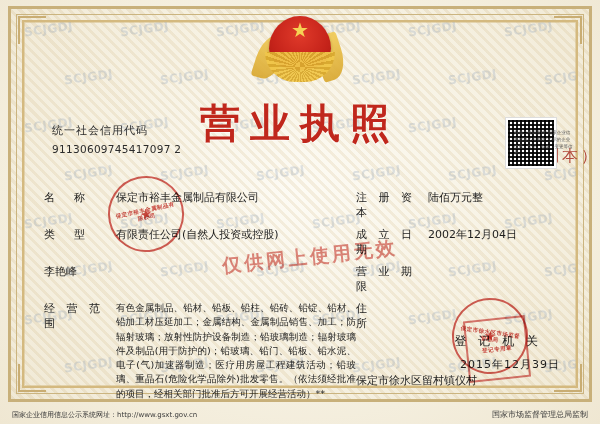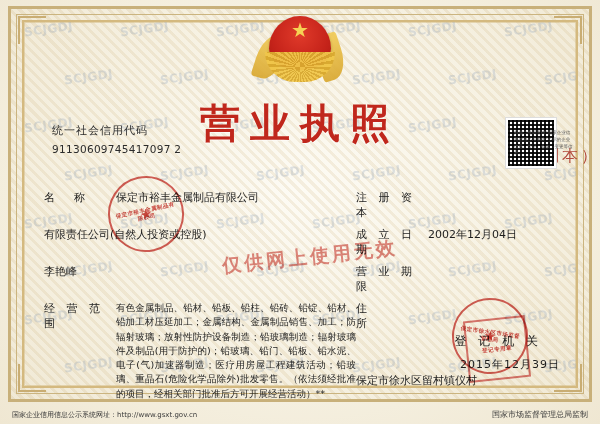--- a/index.html
+++ b/index.html
@@ -255,25 +255,27 @@
 
   <div class="fields">
 
     <div class="row">
       <div class="colL">
         <div class="lbl">名　称</div>
         <div class="val">保定市裕丰金属制品有限公司</div>
       </div>
       <div class="colR">
         <div class="lbl-r">注 册 资 本</div>
+        <div class="val">陆佰万元整</div>
       </div>
     </div>
 
     <div class="row">
       <div class="colL">
+        <div class="lbl">类　型</div>
         <div class="val">有限责任公司(自然人投资或控股)</div>
       </div>
       <div class="colR">
         <div class="lbl-r">成 立 日 期</div>
         <div class="val">2002年12月04日</div>
       </div>
     </div>
 
     <div class="row">
       <div class="colL">

